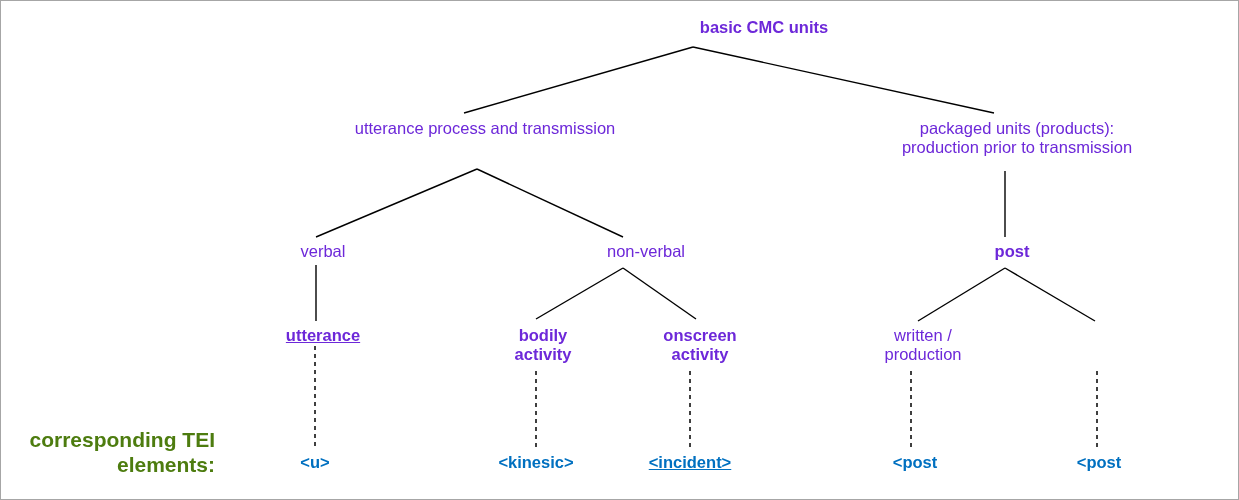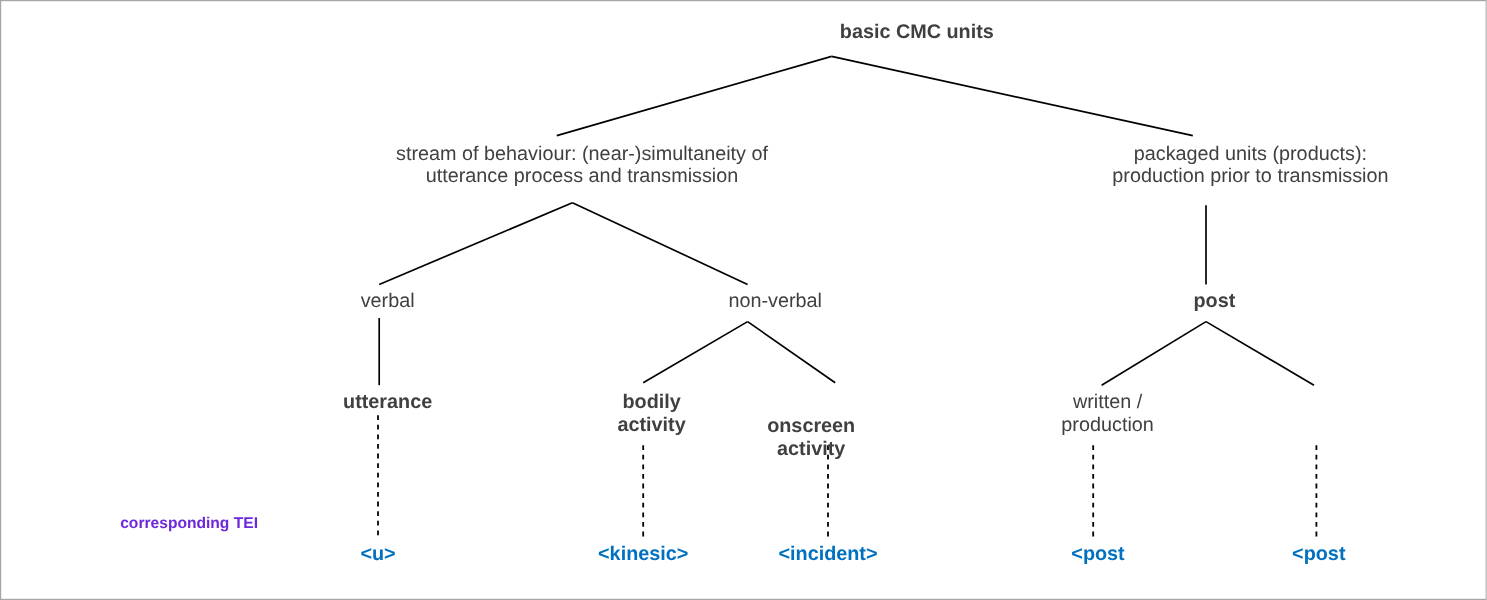--- a/index.html
+++ b/index.html
@@ -18,21 +18,21 @@
     font-family: "Liberation Sans", sans-serif;
     color: #000000;
   }
   .node {
     position: absolute;
     text-align: center;
     line-height: 1.18;
     white-space: nowrap;
     transform: translateX(-50%);
     font-size: 16.5px;
-    color: #404040;
+    color: #6d28d9;
     padding-left: 14px;
   }
   .node.bold { font-weight: bold; }
   .node .ital { font-style: italic; }
 
   .tei {
     position: absolute;
     text-align: center;
     line-height: 1.18;
     white-space: nowrap;
@@ -41,23 +41,23 @@
     font-weight: bold;
     color: #0070c0;
   }
   .tei .reg { font-weight: normal; }
 
   .tei-caption {
     position: absolute;
     text-align: right;
     line-height: 1.18;
     white-space: nowrap;
-    font-size: 13px;
+    font-size: 21px;
     font-weight: bold;
-    color: #6d28d9;
+    color: #4d7c0f;
   }
 
   svg.edges {
     position: absolute;
     left: 0;
     top: 0;
     width: 1237px;
     height: 498px;
     pointer-events: none;
   }
@@ -99,74 +99,74 @@
     <line class="dashed" x1="689" y1="370" x2="689" y2="446"></line>
     <line class="dashed" x1="910" y1="370" x2="910" y2="446"></line>
     <line class="dashed" x1="1096" y1="370" x2="1096" y2="446"></line>
   </svg>
 
   <div class="node bold" style="left:756px; top:17px;">
     <span>basic CMC units</span>
   </div>
 
   <div class="node" style="left:477px; top:118px;">
-    <div>stream of behaviour: (near-)simultaneity of</div>
     <div>utterance process and transmission</div>
   </div>
 
-  <div class="node" style="left:1009px; top:118px;margin-left:25px;">
+  <div class="node" style="left:1009px; top:118px;">
     <div>packaged units (products):</div>
     <div>production prior to transmission</div>
   </div>
 
   <div class="node" style="left:315px; top:241px;text-align:right;">
     <span>verbal</span>
   </div>
 
   <div class="node" style="left:622px; top:241px;margin-left:16px;">
     <span>non-verbal</span>
   </div>
 
   <div class="node bold" style="left:1004px; top:241px;">
     <span>post</span>
   </div>
 
-  <div class="node bold" style="left:315px; top:325px;">
+  <div class="node bold" style="left:315px; top:325px;text-decoration:underline;">
     <span>utterance</span>
   </div>
 
   <div class="node bold" style="left:535px; top:325px;">
     <div>bodily</div>
     <div>activity</div>
   </div>
 
-  <div class="node bold" style="left:668px; top:325px;margin-top:20px;">
+  <div class="node bold" style="left:692px; top:325px;">
     <div>onscreen</div>
     <div>activity</div>
   </div>
 
   <div class="node" style="left:915px; top:325px;">
     <div>written /</div>
     <div>production</div>
   </div>
 
 
   <div class="tei-caption" style="left:14px; top:427px; width:200px;">
     <div>corresponding TEI</div>
+    <div>elements:</div>
   </div>
 
   <div class="tei" style="left:314px; top:452px;">
     <span>&lt;u&gt;</span>
   </div>
 
   <div class="tei" style="left:535px; top:452px;">
     <span>&lt;kinesic&gt;</span>
   </div>
 
-  <div class="tei" style="left:689px; top:452px;">
+  <div class="tei" style="left:689px; top:452px;text-decoration:underline;">
     <span>&lt;incident&gt;</span>
   </div>
 
   <div class="tei" style="left:914px; top:452px;">
     <div>&lt;post</div>
   </div>
 
   <div class="tei" style="left:1098px; top:452px;">
     <div>&lt;post</div>
   </div>

